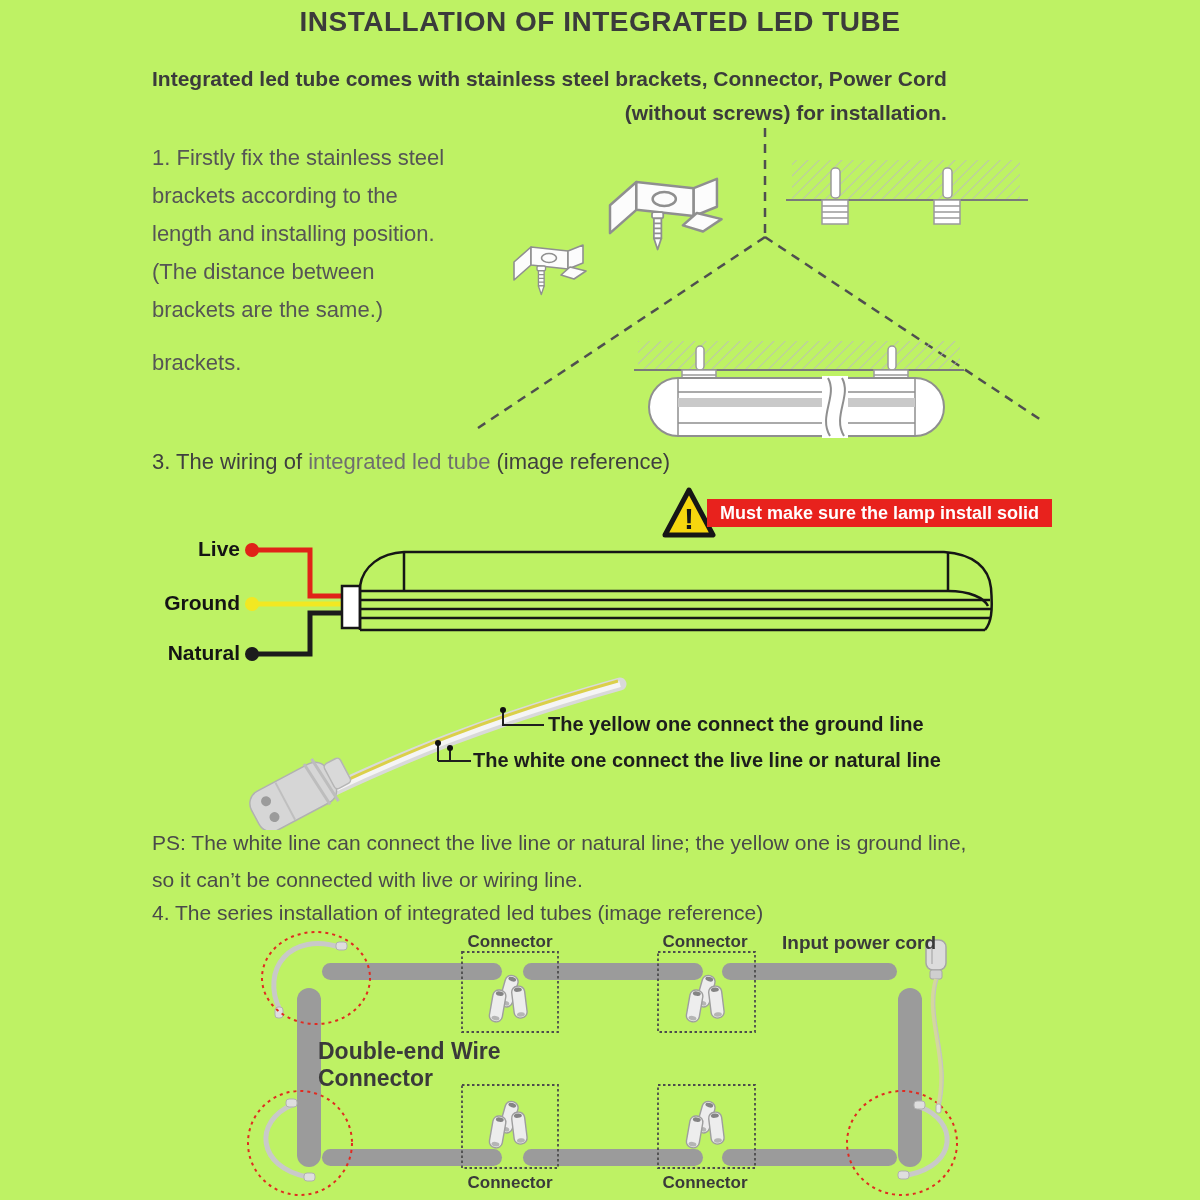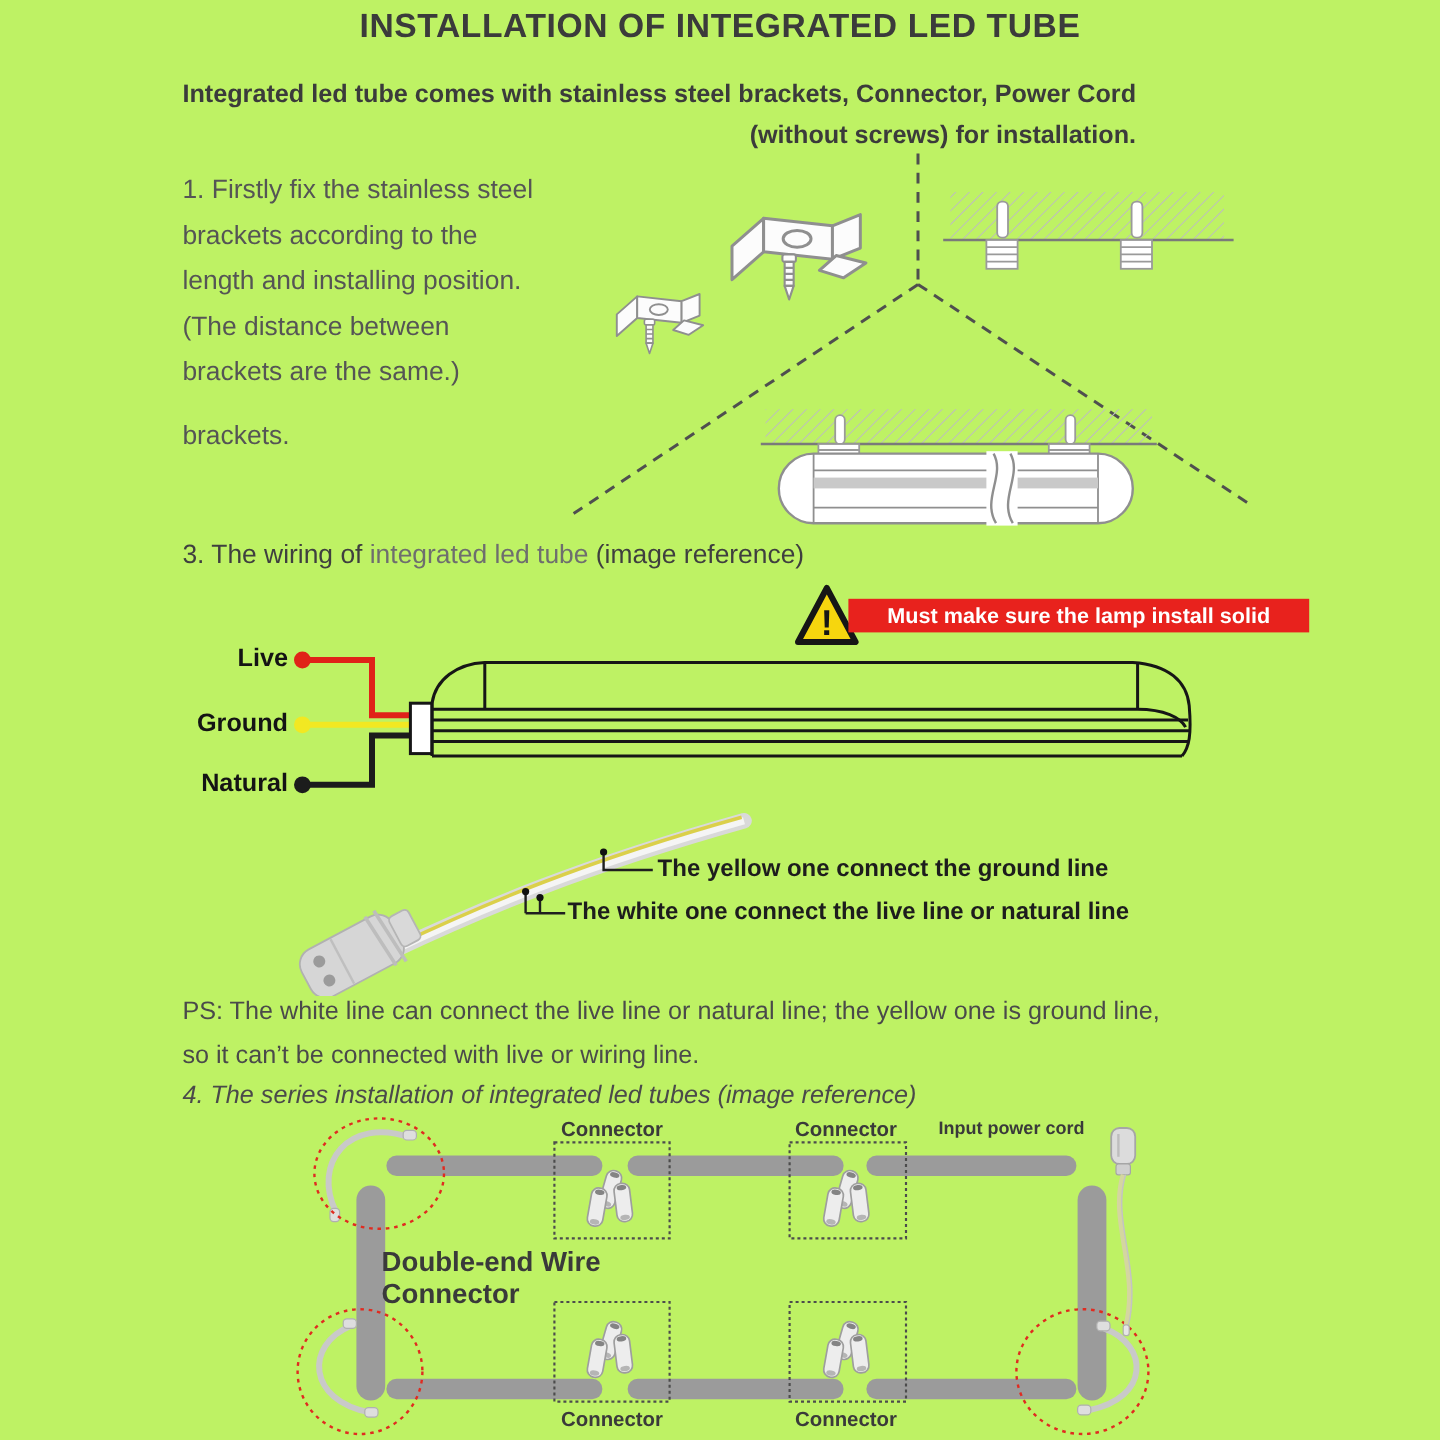--- a/index.html
+++ b/index.html
@@ -9,24 +9,24 @@
   .line{white-space:nowrap;}
   .title{width:1200px;text-align:center;font-size:28px;font-weight:bold;color:#3b3b3b;letter-spacing:.5px;}
   .intro{font-size:21px;line-height:34px;font-weight:bold;color:#3b3b3b;text-align:right;}
   .body22{font-size:22px;line-height:38px;color:#555555;}
   .h3{font-size:22px;color:#3f3f3f;}
   .h3 .soft{color:#6e6e6e;}
   .h4{font-size:21px;color:#4a4a4a;}
   .ps{font-size:21px;line-height:37px;color:#4a4a4a;}
   .wlabel{width:92px;text-align:right;font-size:21px;font-weight:bold;color:#141414;}
   .callout{font-size:20px;font-weight:bold;color:#1d1d1d;white-space:nowrap;}
-  .banner{width:384px;height:28px;line-height:28px;text-align:center;background:#e8221d;color:#ffffff;
+  .banner{width:345px;height:28px;line-height:28px;text-align:center;background:#e8221d;color:#ffffff;
           font-size:18px;font-weight:bold;white-space:nowrap;}
   .slabel{width:110px;text-align:center;font-size:17px;font-weight:bold;color:#3a3a3a;white-space:nowrap;}
-  .ilabel{font-size:15px;font-weight:bold;color:#3a3a3a;white-space:nowrap;}
+  .ilabel{font-size:19px;font-weight:bold;color:#3a3a3a;white-space:nowrap;}
   .dlabel{font-size:23px;font-weight:bold;color:#3a3a3a;line-height:27px;white-space:nowrap;}
   svg{display:block;}
 </style>
 </head>
 <body>
 
 <div id="page">
 
   <div class="abs title" style="top:6px;left:0;">INSTALLATION OF INTEGRATED LED TUBE</div>
 
@@ -163,21 +163,21 @@
   </svg>
 
   <div class="abs callout" style="top:713px;left:548px;">The yellow one connect the ground line</div>
   <div class="abs callout" style="top:749px;left:473px;">The white one connect the live line or natural line</div>
 
   <div class="abs ps" style="top:824px;left:152px;">
     <div class="line">PS: The white line can connect the live line or natural line; the yellow one is ground line,</div>
     <div class="line">so it can’t be connected with live or wiring line.</div>
   </div>
 
-  <div class="abs h4 line" style="top:901px;left:152px;font-style:italic;">4. The series installation of integrated led tubes (image reference)</div>
+  <div class="abs h4 line" style="top:901px;left:152px;">4. The series installation of integrated led tubes (image reference)</div>
 
   <svg class="abs" style="top:925px;left:230px;" width="760" height="280" viewBox="0 0 760 280">
     <defs>
       <g id="pin">
         <rect x="0" y="0" width="13" height="32" rx="6" fill="#ededed" stroke="#9e9e9e" stroke-width="1.4"></rect>
         <ellipse cx="6.5" cy="3.5" rx="4" ry="2.2" fill="#848484"></ellipse>
         <ellipse cx="6.5" cy="28.5" rx="4" ry="2.2" fill="#b5b5b5"></ellipse>
       </g>
       <g id="pins">
         <use href="#pin" transform="translate(-3,-27) rotate(16)"></use>

